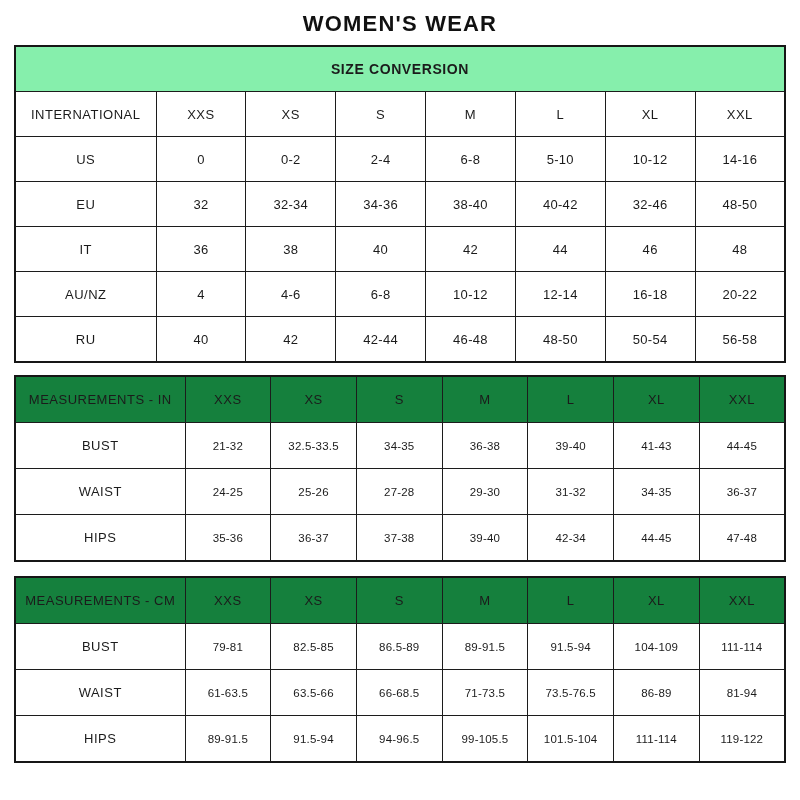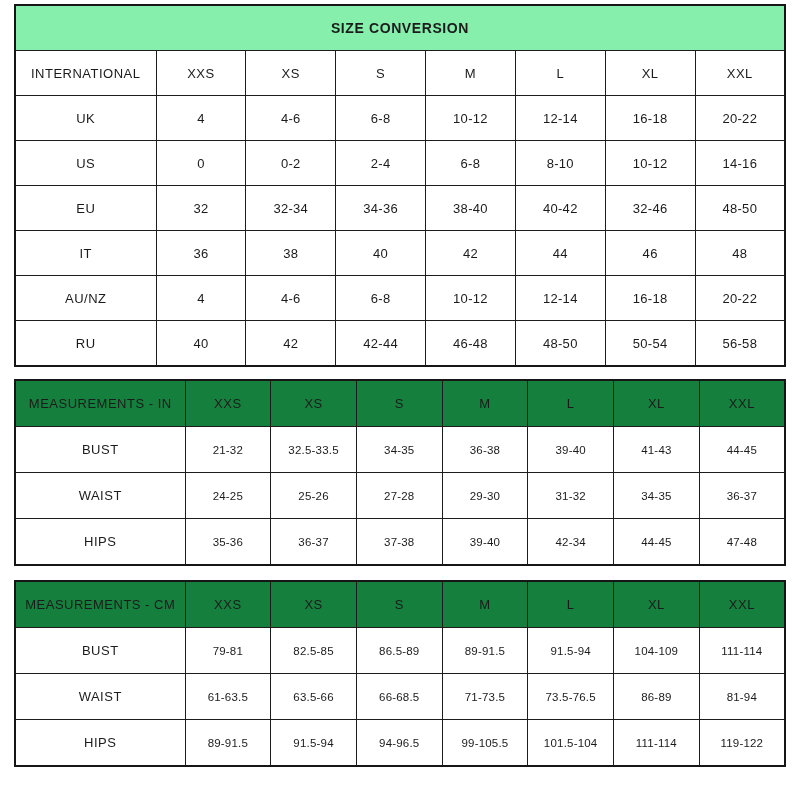--- a/index.html
+++ b/index.html
@@ -71,20 +71,21 @@
   .meas .val { font-size: 11.5px; letter-spacing: 0.2px; border-radius: 21px; }
 
   col.lbl-conv { width: 141px; }
   col.lbl-meas { width: 170px; }
 </style>
 </head>
 <body>
 
 <div class="page">
 
+  <h1 class="page-title">WOMEN'S WEAR</h1>
 
   <table class="tbl conv" id="conv-table">
     <colgroup>
       <col class="lbl-conv">
       <col>
         <col>
         <col>
         <col>
         <col>
         <col>
@@ -98,36 +99,26 @@
           <th class="colhead">INTERNATIONAL</th>
           <th class="colhead">XXS</th>
           <th class="colhead">XS</th>
           <th class="colhead">S</th>
           <th class="colhead">M</th>
           <th class="colhead">L</th>
           <th class="colhead">XL</th>
           <th class="colhead">XXL</th>
         </tr>
         <tr>
-          <td class="rowlabel">UK</td>
-          <td class="val">4</td>
-          <td class="val">4-6</td>
-          <td class="val">6-8</td>
-          <td class="val">10-12</td>
-          <td class="val">12-14</td>
-          <td class="val">16-18</td>
-          <td class="val">20-22</td>
-        </tr>
-        <tr>
           <td class="rowlabel">US</td>
           <td class="val">0</td>
           <td class="val">0-2</td>
           <td class="val">2-4</td>
           <td class="val">6-8</td>
-          <td class="val">8-10</td>
+          <td class="val">5-10</td>
           <td class="val">10-12</td>
           <td class="val">14-16</td>
         </tr>
         <tr>
           <td class="rowlabel">EU</td>
           <td class="val">32</td>
           <td class="val">32-34</td>
           <td class="val">34-36</td>
           <td class="val">38-40</td>
           <td class="val">40-42</td>

